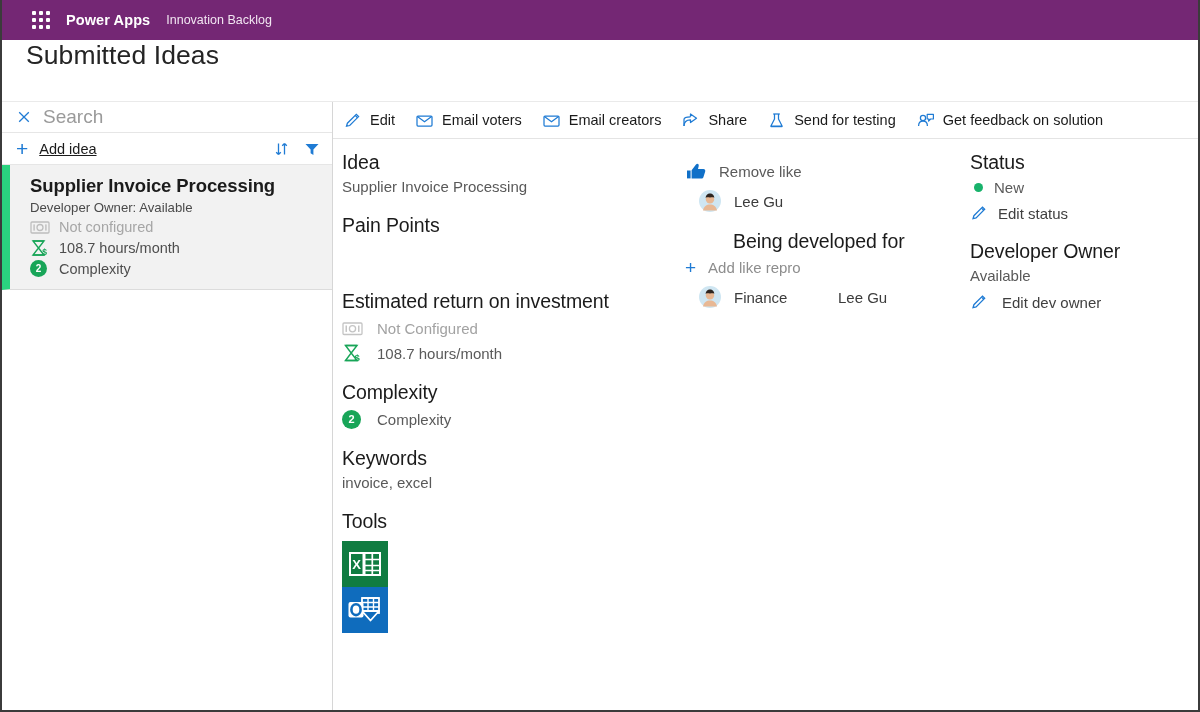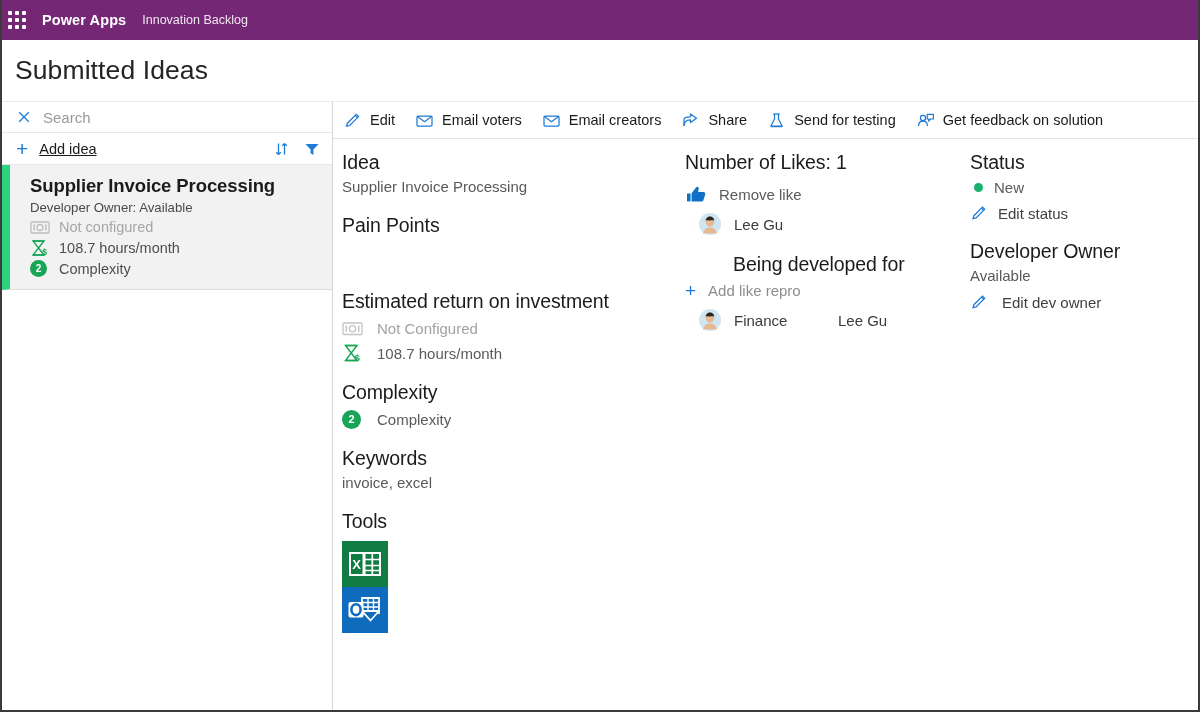--- a/index.html
+++ b/index.html
@@ -17,21 +17,21 @@
     border-left: 2px solid #3b3b3b;
     background: #fff;
     display: flex; flex-direction: column;
   }
 
   
   .topbar {
     height: 40px; flex: 0 0 40px;
     background: #742774;
     display: flex; align-items: center;
-    padding-left: 4px;
+    padding-left: 28px;
     color: #fff;
   }
   .waffle {
     width: 22px; height: 22px;
     display: grid;
     grid-template-columns: repeat(3, 4px);
     grid-template-rows: repeat(3, 4px);
     gap: 3px;
     justify-content: center; align-content: center;
     margin-right: 14px;
@@ -40,22 +40,22 @@
   .waffle i { width: 4px; height: 4px; background: #fff; border-radius: 1px; display: block; }
   .brand {
     font-size: 14.5px; font-weight: bold; color: #fff;
     letter-spacing: .1px; margin-right: 16px;
   }
   .appname { font-size: 12.5px; color: #f2e6f2; }
 
   
   .titlebar {
     flex: 0 0 62px;
-    display: flex; align-items: center;
-    padding-left: 13px;
+    display: flex; align-items: flex-start;
+    padding-left: 24px;
     background: #fff;
     border-bottom: 1px solid #eaeaea;
   }
   .titlebar h1 {
     font-size: 26.5px; font-weight: normal; color: #242424;
     letter-spacing: .1px;
   }
 
   
   .body { flex: 1 1 auto; display: flex; min-height: 0; }
@@ -68,21 +68,21 @@
     background: #fff;
   }
   .searchrow {
     height: 31px; flex: 0 0 31px;
     display: flex; align-items: center;
     padding-left: 14px;
     border-bottom: 1px solid #e6e6e6;
     cursor: text;
   }
   .searchrow .xicon { width: 16px; height: 16px; margin-right: 11px; flex: 0 0 16px; }
-  .search-ph { font-size: 15px; color: #9a9a9a; }
+  .search-ph { font-size: 19px; color: #9a9a9a; }
 
   .addrow {
     height: 32px; flex: 0 0 32px;
     display: flex; align-items: center;
     padding: 0 11px 0 14px;
     border-bottom: 1px solid #e6e6e6;
   }
   .addrow .plus { font-size: 21px; color: #1f7bd4; line-height: 1; margin-right: 11px; font-weight: 300; }
   .addrow .addlbl { font-size: 14.5px; color: #1b1b1b; text-decoration: underline; }
   .addrow .spacer { flex: 1 1 auto; }
@@ -397,21 +397,20 @@
                 <path d="M20 11 L37 11 M20 15.5 L37 15.5 M20 20 L37 20 M26 11 L26 26 M31.5 11 L31.5 26" stroke="#fff" stroke-width="1.4"></path>
                 <path d="M20 24 L37 24 L28.5 33.5 Z" fill="#0F6CBD" stroke="#fff" stroke-width="1.8" stroke-linejoin="round"></path>
                 <rect x="6.5" y="15" width="15" height="15.5" rx="2" fill="#fff"></rect>
                 <ellipse cx="14" cy="22.7" rx="4.6" ry="5.4" fill="none" stroke="#0F6CBD" stroke-width="2.6"></ellipse>
               </svg>
             </span>
           </div>
         </div>
 
         <div class="col-b">
-          <h2 class="sec first mt-likes">Number of Likes: 1</h2>
 
           <div class="likerow">
             <span class="ti">
               <svg width="22" height="19" viewBox="0 0 22 19">
                 <path d="M2 8.5 L5.6 8.5 L5.6 16.4 L2 16.4 Z" fill="#1070c8"></path>
                 <path d="M6.6 8.2 L11 2.4 C12.3 1.1 14.1 2 13.7 3.9 L13 7 L18.4 7 C19.8 7 20.6 8.2 20.2 9.5 L18.4 15.3 C18.1 16.2 17.4 16.6 16.5 16.6 L6.6 16.6 Z" fill="#1070c8"></path>
               </svg>
             </span>
             <span>Remove like</span>
           </div>

